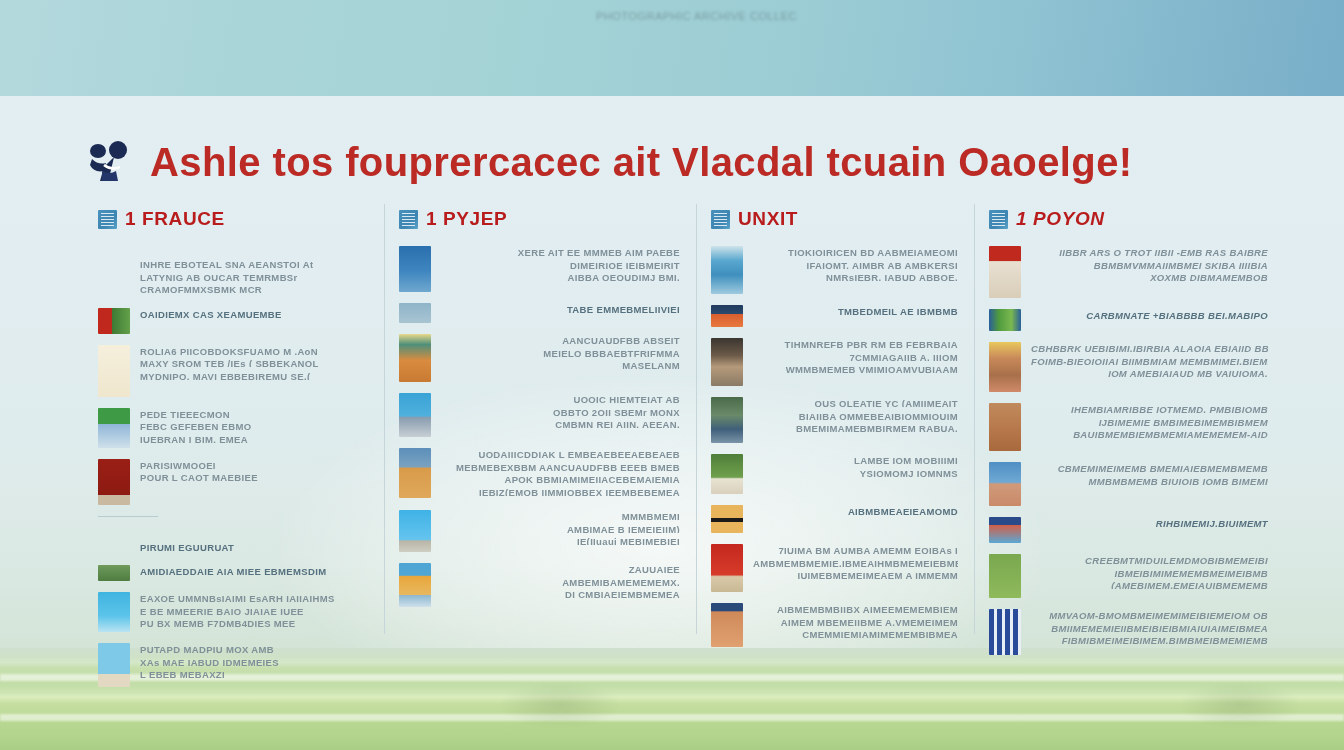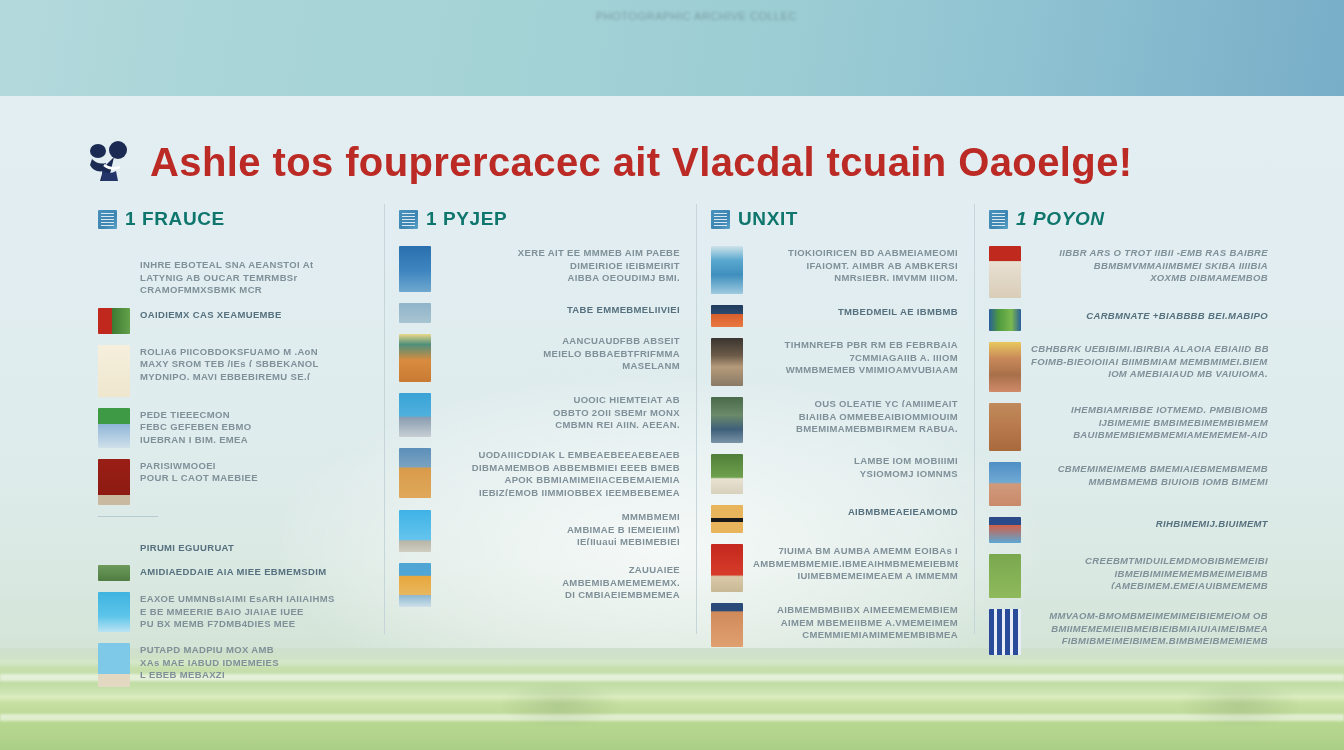--- a/index.html
+++ b/index.html
@@ -86,21 +86,21 @@
     width: 19px; height: 19px; flex: 0 0 19px; border-radius: 1px;
     background: linear-gradient(135deg,#4a93bd 0%, #3d85b2 60%, #5aa3c8 100%);
     position: relative; overflow: hidden; filter: blur(.3px);
   }
   .col-head .badge::after {
     content: ""; position: absolute; inset: 3px;
     background: repeating-linear-gradient(0deg, rgba(255,255,255,.8) 0 1px,
                                           rgba(255,255,255,0) 1px 3px);
   }
   .col-head .col-title {
-    color: #0f766e; font-size: 19px; font-weight: 700; letter-spacing: .6px;
+    color: #b91c1c; font-size: 19px; font-weight: 700; letter-spacing: .6px;
     white-space: nowrap; filter: blur(.3px);
   }
 
   
   .entry {
     display: flex; gap: 10px; margin-bottom: 11px; padding-left: 10px;
     align-items: flex-start;
   }
   .entry.noicon { padding-left: 52px; margin-top: 24px; }
   .thumb {
@@ -254,21 +254,21 @@
           <div class="lines">
             <div class="ln">UOOIC HIEMTEIAT AB</div>
             <div class="ln">OBBTO 2OII  SBEMr  MONX</div>
             <div class="ln">CMBMN REI AIIN. AEEAN.</div>
           </div>
         </div>
         <div class="entry">
           <div class="thumb" style="height: 50px; background: linear-gradient(rgb(92, 143, 186) 0%, rgb(122, 162, 192) 38%, rgb(216, 155, 74) 40%, rgb(224, 168, 91) 100%);"></div>
           <div class="lines">
             <div class="ln">UODAIIICDDIAK L EMBEAEBEEAEBEAEB</div>
-            <div class="ln">DIBMAMEMBOB ABBEMBMIEI EEEB BMEB</div>
+            <div class="ln">MEBMEBEXBBM AANCUAUDFBB EEEB BMEB</div>
             <div class="ln">APOK BBMIAMIMEIIACEBEMAIEMIA</div>
             <div class="ln">IEBIZ(EMOB IIMMIOBBEX  IEEMBEBEMEA</div>
           </div>
         </div>
         <div class="entry">
           <div class="thumb" style="height: 42px; background: linear-gradient(rgb(63, 178, 230) 0%, rgb(100, 196, 238) 70%, rgb(185, 182, 168) 74%, rgb(207, 206, 194) 100%);"></div>
           <div class="lines">
             <div class="ln">MMMBMEMI</div>
             <div class="ln">AMBIMAE B IEMEIEIIM)</div>
             <div class="ln">IE(IIuaui MEBIMEBIEI</div>
@@ -286,21 +286,21 @@
       <div class="col c3">
         <div class="col-head">
           <span class="badge"></span>
           <span class="col-title">UNXIT</span>
         </div>
         <div class="entry">
           <div class="thumb" style="height: 48px; background: linear-gradient(rgb(207, 227, 234) 0%, rgb(90, 168, 207) 30%, rgb(63, 143, 190) 60%, rgb(158, 202, 223) 100%);"></div>
           <div class="lines">
             <div class="ln">TIOKIOIRICEN  BD AABMEIAMEOMI</div>
             <div class="ln">IFAIOMT. AIMBR AB AMBKERSI</div>
-            <div class="ln">NMRsIEBR. IMVMM IIIOM.</div>
+            <div class="ln">NMRsIEBR. IABUD ABBOE.</div>
           </div>
         </div>
         <div class="entry">
           <div class="thumb" style="height: 22px; background: linear-gradient(rgb(31, 58, 92) 0%, rgb(43, 74, 110) 40%, rgb(217, 95, 46) 42%, rgb(232, 121, 63) 100%);"></div>
           <div class="lines">
             <div class="ln strong">TMBEDMEIL AE IBMBMB</div>
           </div>
         </div>
         <div class="entry">
           <div class="thumb" style="height: 48px; background: linear-gradient(rgb(58, 53, 48) 0%, rgb(107, 90, 72) 36%, rgb(181, 154, 122) 60%, rgb(138, 122, 102) 100%);"></div>

